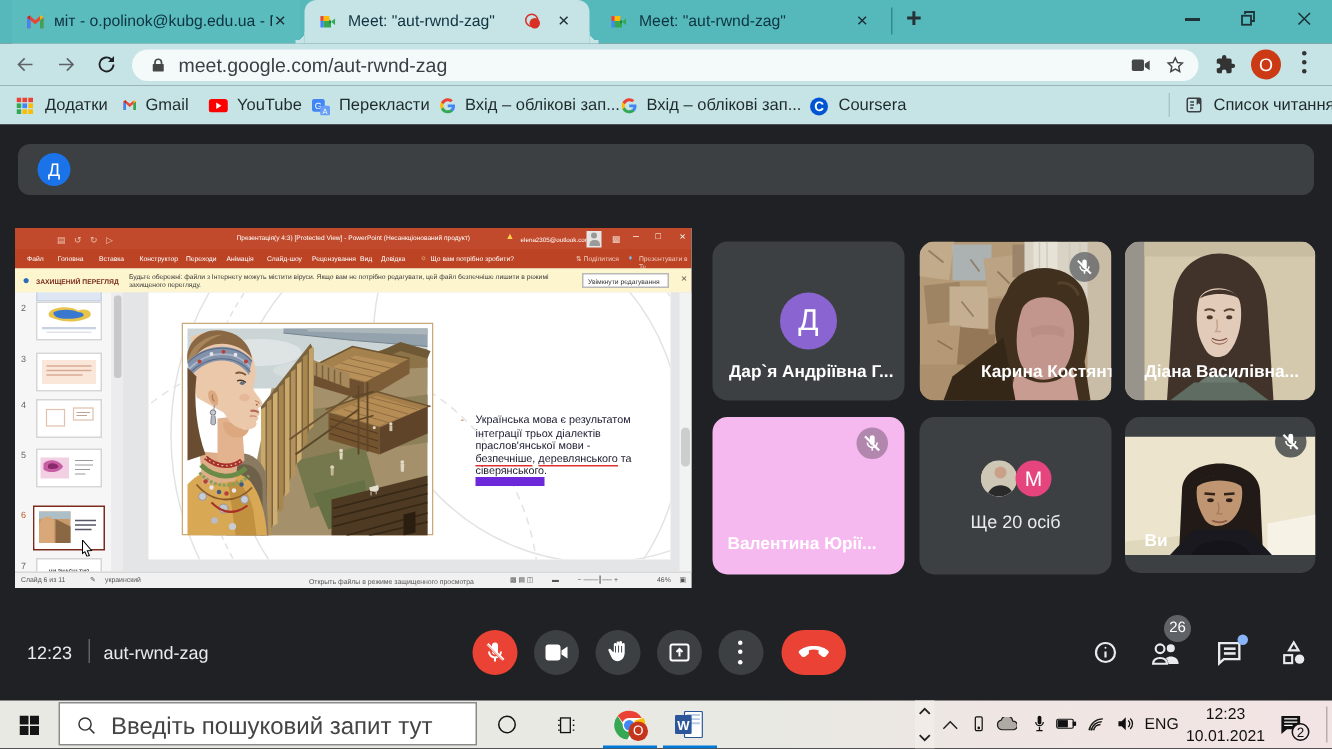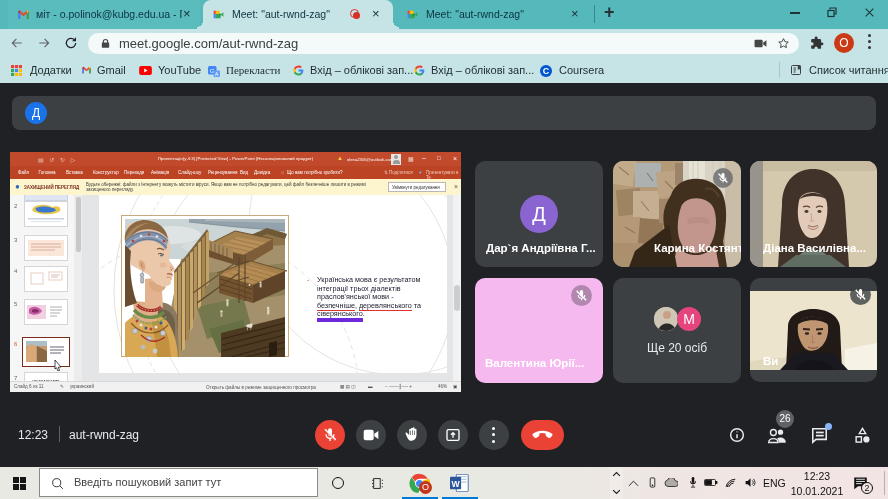--- a/index.html
+++ b/index.html
@@ -128,21 +128,21 @@
     <rect x="0" y="0" width="24" height="17" rx="4" fill="#f00"></rect>
     <path d="M9.5 4.5 L16 8.5 L9.5 12.5 Z" fill="#fff"></path>
   </svg>
   <span class="abs" style="left:158px;top:7px;">YouTube</span>
   <svg class="abs" style="left:208px;top:8px" width="12" height="12" viewBox="0 0 24 24">
     <rect x="0" y="2" width="17" height="17" rx="3" fill="#4285f4"></rect>
     <text x="8.5" y="15" font-size="12" fill="#fff" text-anchor="middle" font-family="Liberation Sans">G</text>
     <rect x="11" y="11" width="13" height="13" rx="2" fill="#669df6"></rect>
     <text x="17.5" y="21.5" font-size="10" fill="#fff" text-anchor="middle" font-family="Liberation Sans">A</text>
   </svg>
-  <span class="abs" style="left:226px;top:7px;font-family:Liberation Serif, serif;">Перекласти</span>
+  <span class="abs" style="left:226px;top:7px;">Перекласти</span>
   <svg class="abs" style="left:293px;top:8px" width="11" height="11" viewBox="0 0 48 48">
     <path fill="#4285F4" d="M45.12 24.5c0-1.56-.14-3.06-.4-4.5H24v8.51h11.84c-.51 2.75-2.06 5.08-4.39 6.64v5.52h7.11c4.16-3.83 6.56-9.47 6.56-16.17z"></path>
     <path fill="#34A853" d="M24 46c5.94 0 10.92-1.97 14.56-5.33l-7.11-5.52c-1.97 1.32-4.49 2.1-7.45 2.1-5.73 0-10.58-3.87-12.31-9.07H4.34v5.7C7.96 41.07 15.4 46 24 46z"></path>
     <path fill="#FBBC05" d="M11.69 28.18C11.25 26.86 11 25.45 11 24s.25-2.86.69-4.18v-5.7H4.34C2.85 17.09 2 20.45 2 24c0 3.55.85 6.91 2.34 9.88l7.35-5.7z"></path>
     <path fill="#EA4335" d="M24 10.75c3.23 0 6.13 1.11 8.41 3.29l6.31-6.31C34.91 4.18 29.93 2 24 2 15.4 2 7.96 6.93 4.34 14.12l7.35 5.7c1.73-5.2 6.58-9.07 12.31-9.07z"></path>
   </svg>
   <span class="abs" style="left:310px;top:7px;">Вхід – облікові зап...</span>
   <svg class="abs" style="left:414px;top:8px" width="11" height="11" viewBox="0 0 48 48">
     <path fill="#4285F4" d="M45.12 24.5c0-1.56-.14-3.06-.4-4.5H24v8.51h11.84c-.51 2.75-2.06 5.08-4.39 6.64v5.52h7.11c4.16-3.83 6.56-9.47 6.56-16.17z"></path>
     <path fill="#34A853" d="M24 46c5.94 0 10.92-1.97 14.56-5.33l-7.11-5.52c-1.97 1.32-4.49 2.1-7.45 2.1-5.73 0-10.58-3.87-12.31-9.07H4.34v5.7C7.96 41.07 15.4 46 24 46z"></path>
@@ -417,21 +417,21 @@
             <circle cx="28" cy="124" r="3" fill="#c0c4cc" stroke="#8a8a92" stroke-width="0.5"></circle>
             <circle cx="42" cy="118" r="2.6" fill="#c8ccd4" stroke="#8a8a92" stroke-width="0.5"></circle>
             <path d="M20 120 C28 128 36 128 44 122" stroke="#a83028" stroke-width="1.4" fill="none"></path>
             <circle cx="22" cy="132" r="2.2" fill="#b8bcc6"></circle>
             <circle cx="34" cy="136" r="2.4" fill="#c8ccd4"></circle>
           </g>
         </svg>
 
         <div class="abs" style="left:218px;top:81px;width:118px;font-size:7.2px;line-height:8.6px;color:#1a1a2e;">
           <span style="position:absolute;left:-10px;top:0;color:#c86428;">-</span>
-          Українська мова є результатом інтеграції трьох діалектів праслов'янської мови - <span style="border-bottom:1px solid #e03030;">безпечніше</span>, <span style="border-bottom:1px solid #e03030;">деревлянського</span> та <span style="border-bottom:4px solid #6d28d9;">сіверянського</span>.
+          Українська мова є результатом інтеграції трьох діалектів праслов'янської мови - <span style="border-bottom:1px solid #e03030;">безпечніше</span>, <span style="border-bottom:1px solid #e03030;">деревлянського</span> та <span style="border-bottom:6px solid #6d28d9;">сіверянського</span>.
         </div>
       </div>
 
       <div class="abs" style="left:371px;top:0;width:8px;height:186px;background:#f2f2f2;">
         <div class="abs" style="left:1px;top:90px;width:6px;height:26px;background:#cdcdcd;border-radius:3px;"></div>
       </div>
     </div>
 
     <div class="abs" style="left:0;top:229px;width:451px;height:11px;background:#f1f1f1;border-top:1px solid #d8d8d8;color:#555;font-size:4.6px;">
       <span class="abs" style="left:4px;top:2px;">Слайд 6 из 11</span>
@@ -640,21 +640,21 @@
     <rect x="0" y="0" width="6" height="6"></rect>
       <rect x="7" y="0" width="6" height="6"></rect>
     <rect x="0" y="7" width="6" height="6"></rect>
       <rect x="7" y="7" width="6" height="6"></rect>
   </svg>
   <div class="abs" style="left:39px;top:1px;width:279px;height:29px;background:#fff;border:1px solid #8a8a8a;">
     <svg style="position:absolute;left:11px;top:8px" width="13" height="13" viewBox="0 0 24 24" fill="none" stroke="#333" stroke-width="1.8">
       <circle cx="10.5" cy="10.5" r="7.5"></circle>
       <path d="M16 16 L22 22"></path>
     </svg>
-    <span style="position:absolute;left:34px;top:7px;font-size:11px;color:#444;">Введіть пошуковий запит тут</span>
+    <span style="position:absolute;left:34px;top:7px;font-size:16px;color:#444;">Введіть пошуковий запит тут</span>
   </div>
   <div class="abs" style="left:332px;top:10px;width:12px;height:12px;border:1.8px solid #111;border-radius:50%;"></div>
   <svg class="abs" style="left:371px;top:10px" width="13" height="13" viewBox="0 0 24 24" fill="none" stroke="#111" stroke-width="1.6">
     <rect x="5" y="3" width="12" height="18"></rect>
     <path d="M2 6 h2 M2 12 h2 M2 18 h2 M20 6 h2 M20 12 h2 M20 18 h2"></path>
   </svg>
 
   <svg class="abs" style="left:409px;top:6px" width="21" height="21" viewBox="0 0 48 48">
     <circle cx="24" cy="24" r="22" fill="#fff"></circle>
     <path d="M24 2 a22 22 0 0 1 19 11 H24 a11 11 0 0 0 -10 6.3 L6.5 9.7 A22 22 0 0 1 24 2 Z" fill="#ea4335"></path>

